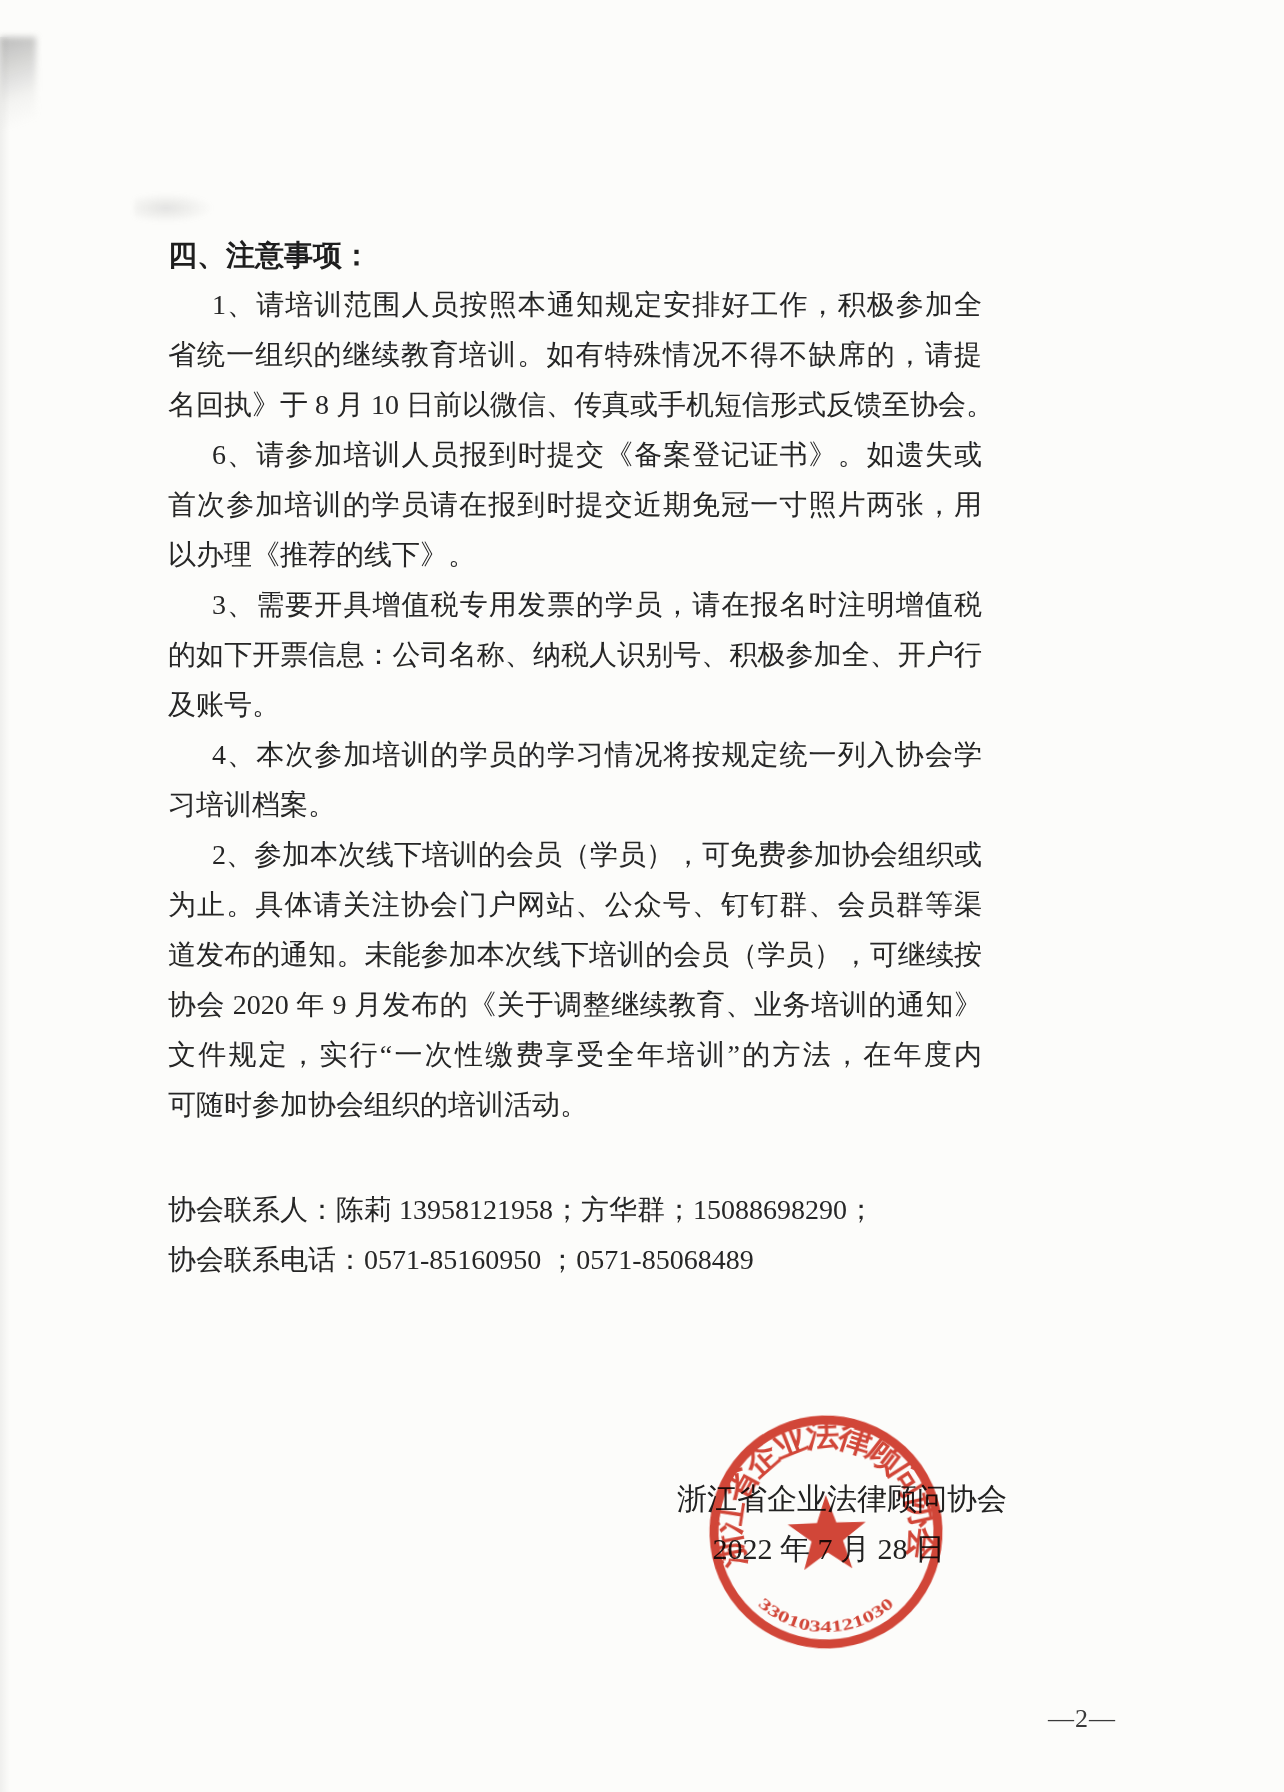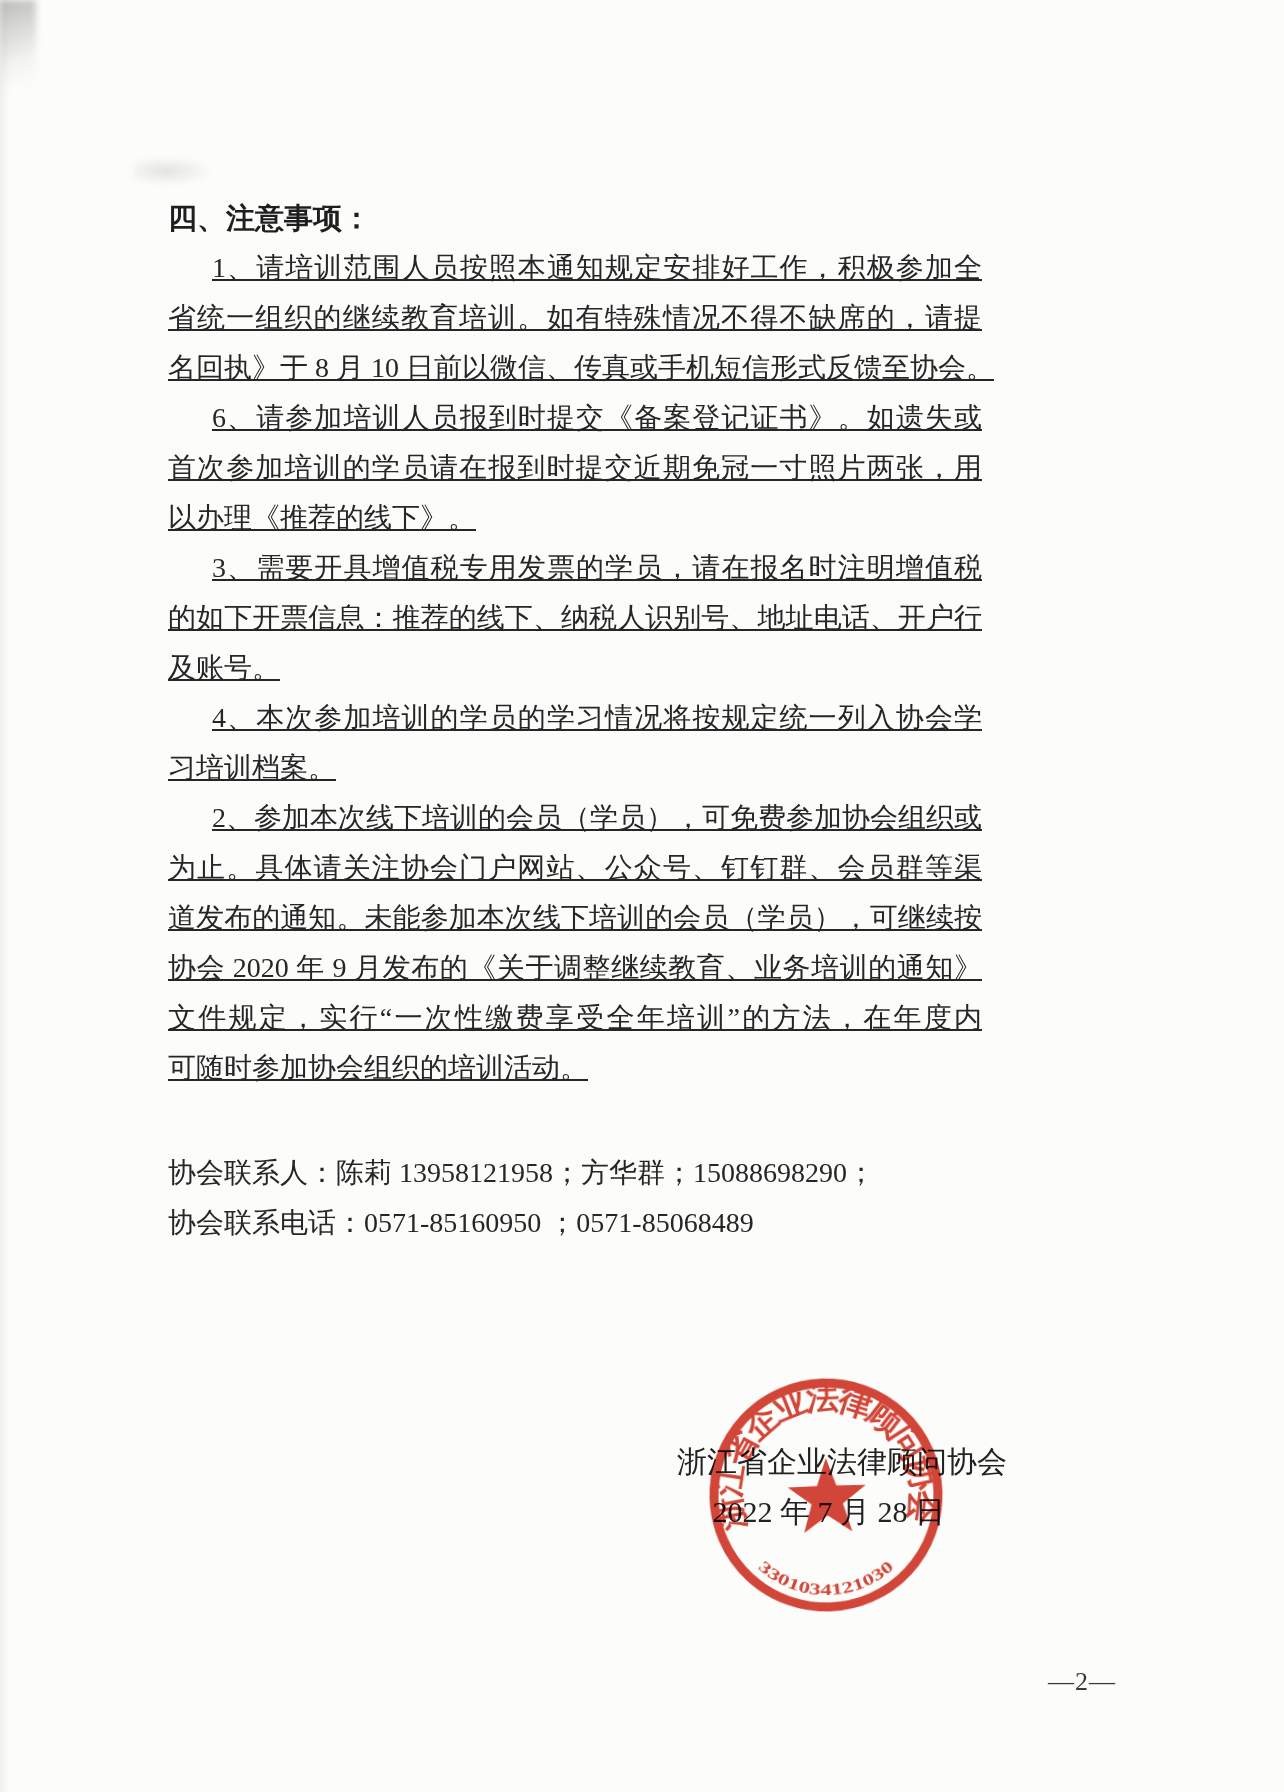--- a/index.html
+++ b/index.html
@@ -4,21 +4,21 @@
 <style>
   html, body { margin: 0; padding: 0; }
   body {
     width: 1284px; height: 1792px;
     position: relative;
     background: #fcfcfa;
     font-family: "Liberation Serif", "DejaVu Serif", serif;
     color: #262626;
     overflow: hidden;
   }
-  .page { position: absolute; inset: 0; }
+  .page { position: absolute; inset: 0; margin-top: 37px; }
 
   
   .smudge-a {
     position: absolute; left: 0; top: 0; width: 36px; height: 110px;
     background: linear-gradient(160deg, rgba(110,110,110,0.45), rgba(180,180,180,0.12) 55%, rgba(255,255,255,0) 78%);
     filter: blur(3px);
   }
   .smudge-b {
     position: absolute; left: 134px; top: 156px; width: 80px; height: 30px;
     background: radial-gradient(ellipse at 40% 50%, rgba(140,140,140,0.22), rgba(255,255,255,0) 70%);
@@ -39,21 +39,20 @@
     font-size: 29px;
     line-height: 50px;
     color: #1e1e1e;
   }
   .paragraph { margin: 0; }
   .line {
     height: 50px;
     text-align: justify;
     text-align-last: justify;
     white-space: nowrap;
-    text-decoration: underline;
   }
   .line.first { text-indent: 44px; }
   .line.last { text-align: right; text-align-last: left; }
 
   .contacts { margin-top: 55px; }
   .contact-line { height: 50px; white-space: nowrap; }
 
   .signature {
     position: absolute; top: 1437px; left: 0; width: 1007px;
     text-align: right;
@@ -97,21 +96,21 @@
           <div class="line">省统一组织的继续教育培训。如有特殊情况不得不缺席的，请提</div>
           <div class="line last">名回执》于 8 月 10 日前以微信、传真或手机短信形式反馈至协会。</div>
         </div>
         <div class="paragraph">
           <div class="line first">6、请参加培训人员报到时提交《备案登记证书》。如遗失或</div>
           <div class="line">首次参加培训的学员请在报到时提交近期免冠一寸照片两张，用</div>
           <div class="line last">以办理《推荐的线下》。</div>
         </div>
         <div class="paragraph">
           <div class="line first">3、需要开具增值税专用发票的学员，请在报名时注明增值税</div>
-          <div class="line">的如下开票信息：推荐的线下、纳税人识别号、地址电话、开户行</div>
+          <div class="line">的如下开票信息：公司名称、纳税人识别号、积极参加全、开户行</div>
           <div class="line last">及账号。</div>
         </div>
         <div class="paragraph">
           <div class="line first">4、本次参加培训的学员的学习情况将按规定统一列入协会学</div>
           <div class="line last">习培训档案。</div>
         </div>
         <div class="paragraph">
           <div class="line first">2、参加本次线下培训的会员（学员），可免费参加协会组织或</div>
           <div class="line">为止。具体请关注协会门户网站、公众号、钉钉群、会员群等渠</div>
           <div class="line">道发布的通知。未能参加本次线下培训的会员（学员），可继续按</div>

